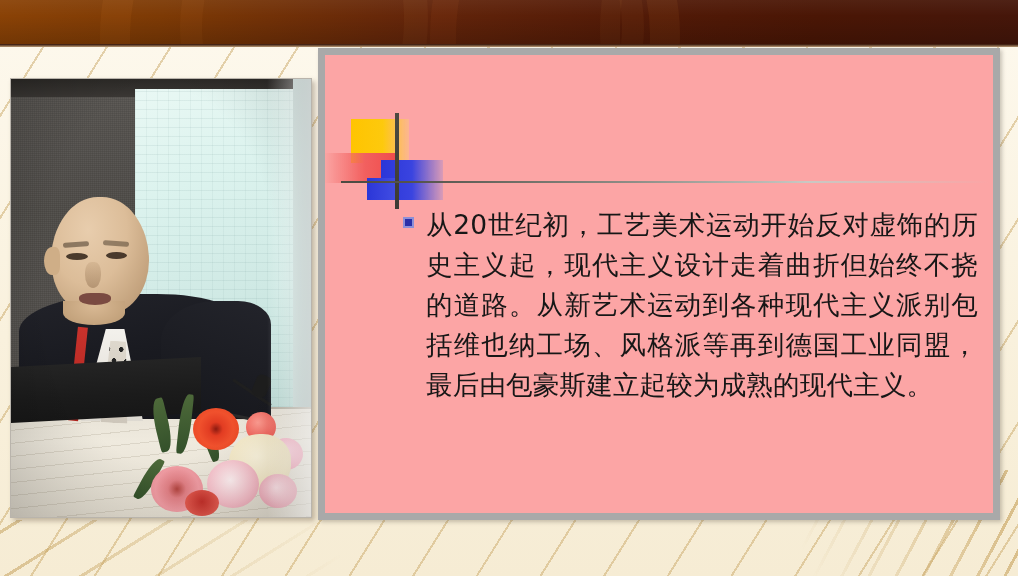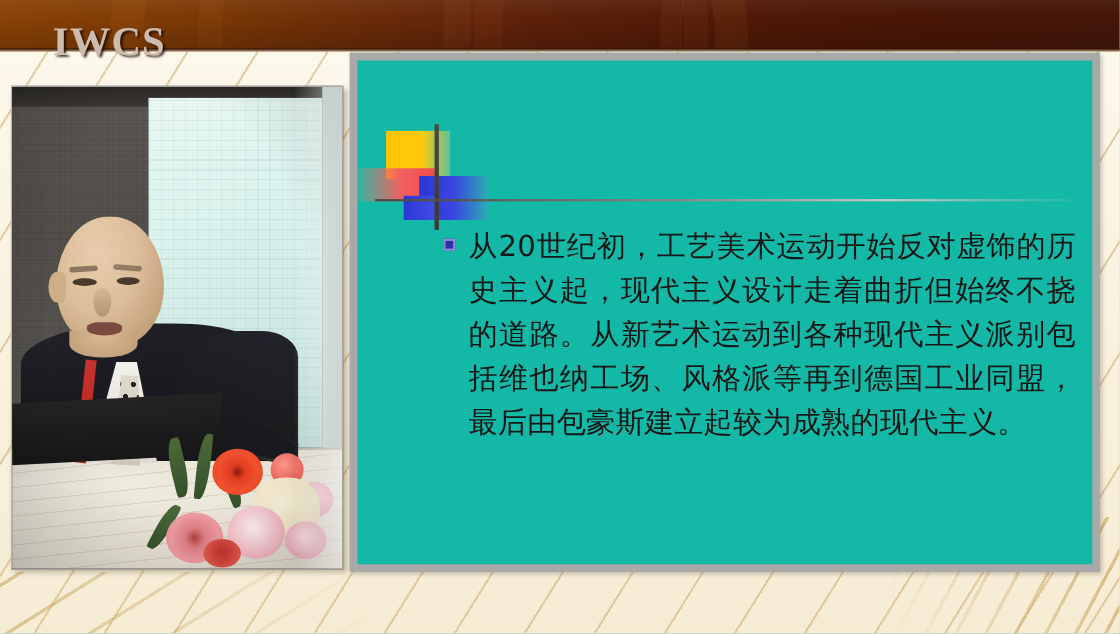--- a/index.html
+++ b/index.html
@@ -158,21 +158,21 @@
   .fl-leaf{position:absolute;background:linear-gradient(170deg,#4e6a3a,#33502a);border-radius:60% 10% 60% 10%;}
   .ph-bouquet{position:absolute;left:130px;top:315px;width:172px;height:125px;}
   .ph-vignette{position:absolute;inset:0;
     background:radial-gradient(ellipse at 50% 45%,rgba(0,0,0,0) 55%,rgba(0,0,0,.18) 100%);}
   .ph-glow{position:absolute;right:0;top:0;width:44px;height:438px;
     background:linear-gradient(90deg,rgba(255,255,255,0),rgba(255,255,255,.55));}
 
   
   .panel{
     position:absolute;left:318px;top:48px;width:682px;height:472px;
-    background:#14b8a6;border:7px solid #a9a9a9;
+    background:#fca5a5;border:7px solid #a9a9a9;
     box-sizing:border-box;
     box-shadow:2px 2px 4px rgba(80,70,60,.3);
   }
   .panel-inner{position:absolute;inset:0;overflow:hidden;}
 
   
   .motif{position:absolute;left:18px;top:60px;width:110px;height:90px;}
   .m-yellow{position:absolute;left:8px;top:4px;width:58px;height:44px;
     background:linear-gradient(90deg,#ffc400 0%,#fdc90d 55%,rgba(253,214,110,.35) 100%);filter:blur(.4px);}
   .m-red{position:absolute;left:-18px;top:38px;width:72px;height:30px;
@@ -211,21 +211,20 @@
 
   <div class="banner">
     <div class="arc a1"></div>
     <div class="arc a2"></div>
     <div class="arc a3"></div>
     <div class="arc a4"></div>
     <div class="arc a5"></div>
     <div class="banner-shade"></div>
   </div>
   <div class="banner-edge"></div>
-  <div class="logo">IWCS</div>
 
   <div class="photo-wrap">
     <div class="photo">
       <div class="ph-wall"></div>
       <div class="ph-wall2"></div>
       <div class="ph-screen"></div>
       <div class="ph-screen-r"></div>
       <div class="ph-desk-edge"></div>
       <div class="ph-desk"></div>
 

